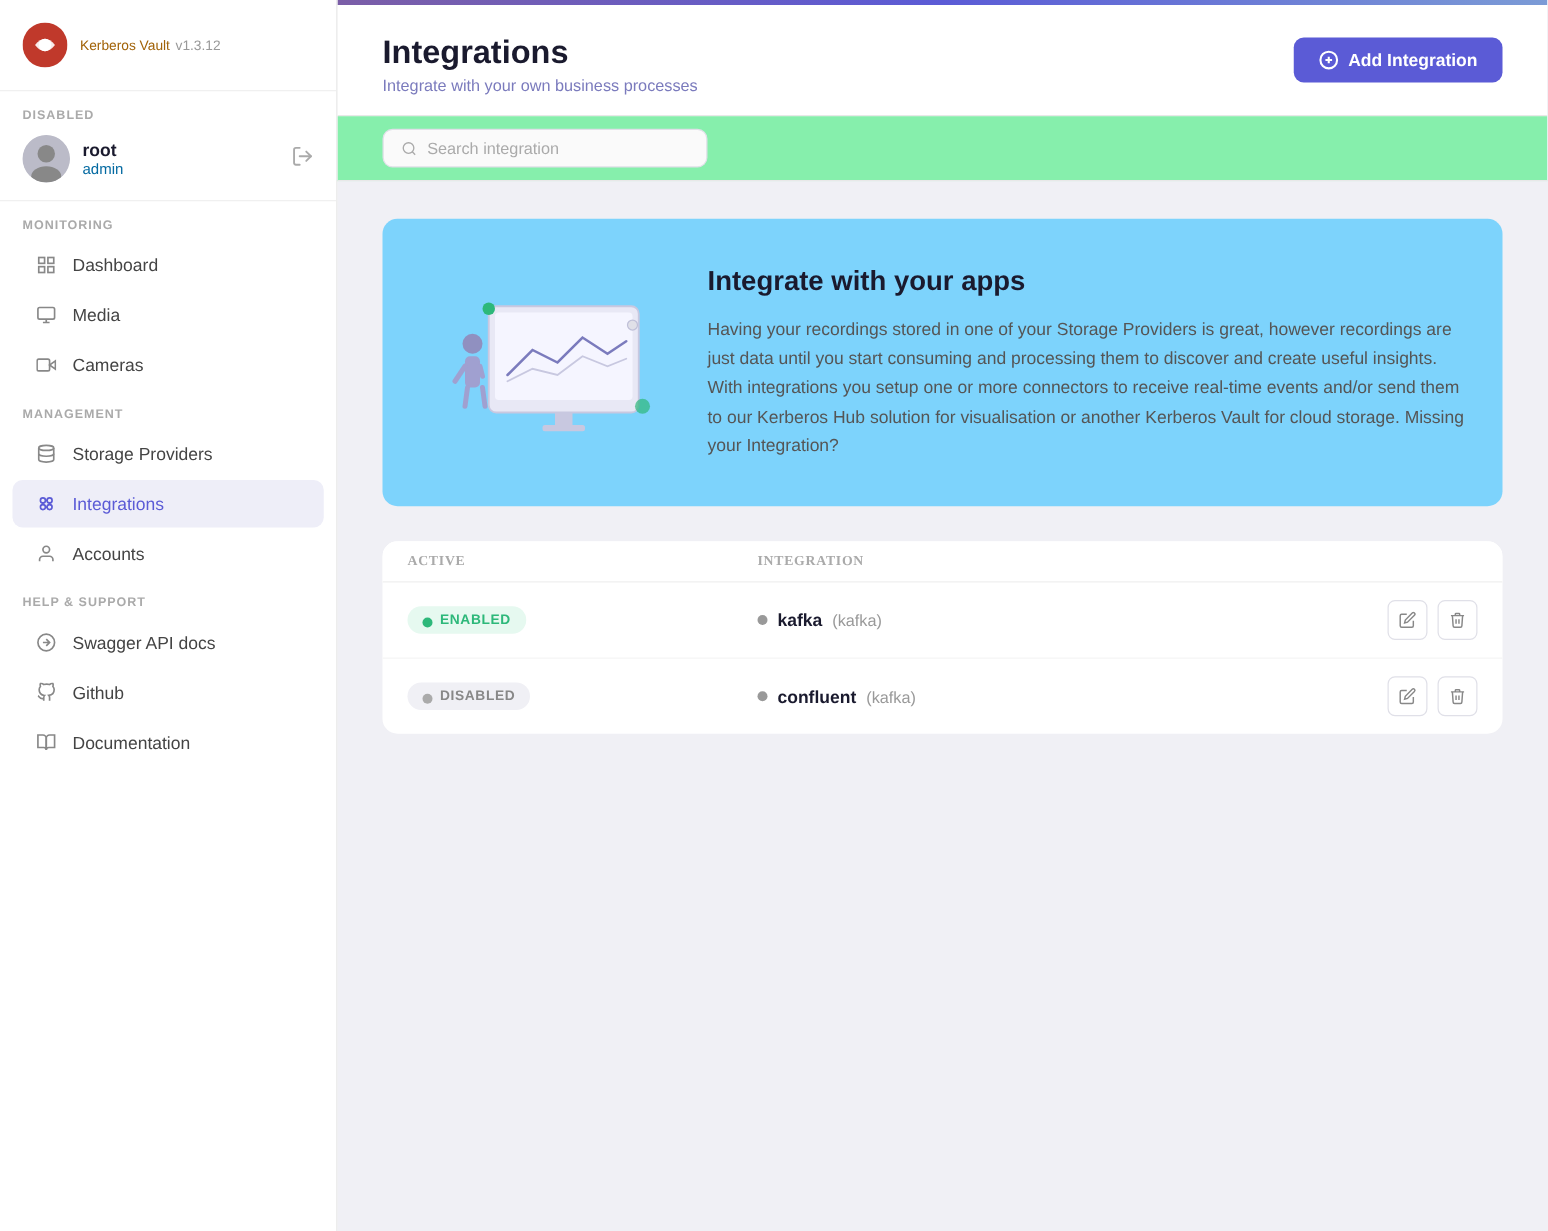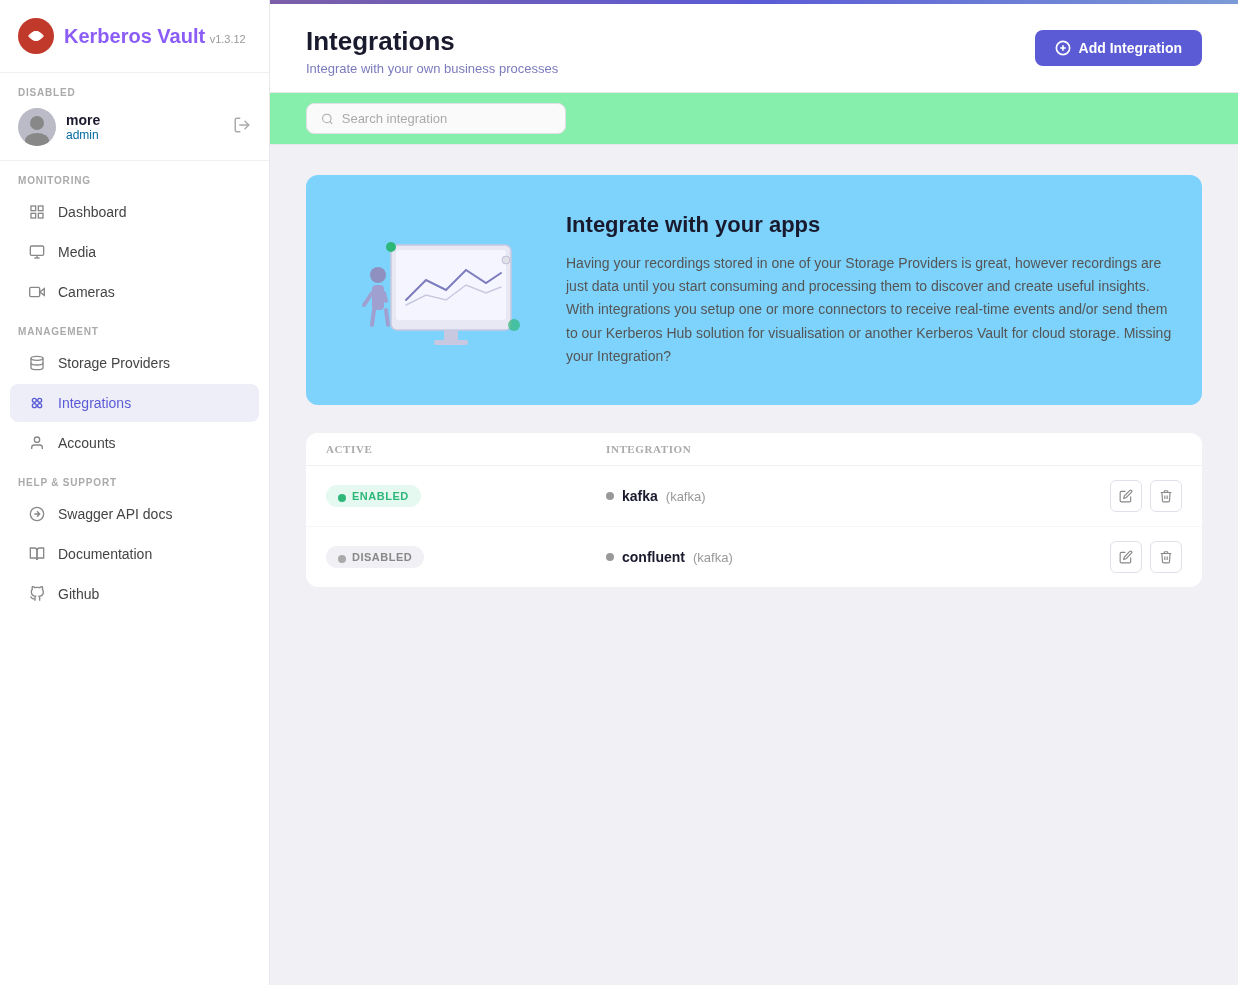--- a/index.html
+++ b/index.html
@@ -21,23 +21,23 @@
       align-items: center;
       gap: 10px;
       padding: 18px 18px 18px 18px;
       border-bottom: 1px solid #f0f0f0;
     }
     .sidebar-logo {
       width: 36px;
       height: 36px;
     }
     .sidebar-title {
-      font-size: 20px;
-      font-weight: 700;
-      color: #8b5cf6;
+      font-size: 11px;
+      font-weight: 400;
+      color: #a16207;
     }
     .sidebar-version {
       font-size: 11px;
       color: #999;
       font-weight: 400;
     }
     .sidebar-profile {
       padding: 14px 18px;
       border-bottom: 1px solid #f0f0f0;
     }
@@ -307,21 +307,21 @@
     <div class="sidebar-profile-label">DISABLED</div>
     <div class="sidebar-user">
       <div class="sidebar-avatar">
         <svg viewBox="0 0 38 38" xmlns="http://www.w3.org/2000/svg">
           <circle cx="19" cy="19" r="19" fill="#bbbbc8"></circle>
           <circle cx="19" cy="15" r="7" fill="#888"></circle>
           <ellipse cx="19" cy="33" rx="12" ry="8" fill="#888"></ellipse>
         </svg>
       </div>
       <div>
-        <div class="sidebar-username">more</div>
+        <div class="sidebar-username">root</div>
         <div class="sidebar-role">admin</div>
       </div>
       <div class="sidebar-logout" title="Logout">
         <svg width="18" height="18" viewBox="0 0 24 24" fill="none" stroke="#aaa" stroke-width="2" stroke-linecap="round" stroke-linejoin="round">
           <path d="M9 21H5a2 2 0 0 1-2-2V5a2 2 0 0 1 2-2h4"></path>
           <polyline points="16 17 21 12 16 7"></polyline>
           <line x1="21" y1="12" x2="9" y2="12"></line>
         </svg>
       </div>
     </div>
@@ -409,34 +409,34 @@
           <circle cx="12" cy="12" r="10"></circle>
           <path d="M8 12h8M12 8l4 4-4 4"></path>
         </svg>
     </span>
     <span>Swagger API docs</span>
   </div>
 
   <div class="sidebar-item">
     <span class="sidebar-item-icon">
       <svg width="16" height="16" viewBox="0 0 24 24" fill="none" stroke="currentColor" stroke-width="2">
+          <path d="M9 19c-5 1.5-5-2.5-7-3m14 6v-3.87a3.37 3.37 0 0 0-.94-2.61c3.14-.35 6.44-1.54 6.44-7A5.44 5.44 0 0 0 20 4.77 5.07 5.07 0 0 0 19.91 1S18.73.65 16 2.48a13.38 13.38 0 0 0-7 0C6.27.65 5.09 1 5.09 1A5.07 5.07 0 0 0 5 4.77a5.44 5.44 0 0 0-1.5 3.78c0 5.42 3.3 6.61 6.44 7A3.37 3.37 0 0 0 9 18.13V22"></path>
+        </svg>
+    </span>
+    <span>Github</span>
+  </div>
+
+  <div class="sidebar-item">
+    <span class="sidebar-item-icon">
+      <svg width="16" height="16" viewBox="0 0 24 24" fill="none" stroke="currentColor" stroke-width="2">
           <path d="M2 3h6a4 4 0 0 1 4 4v14a3 3 0 0 0-3-3H2z"></path>
           <path d="M22 3h-6a4 4 0 0 0-4 4v14a3 3 0 0 1 3-3h7z"></path>
         </svg>
     </span>
     <span>Documentation</span>
-  </div>
-
-  <div class="sidebar-item">
-    <span class="sidebar-item-icon">
-      <svg width="16" height="16" viewBox="0 0 24 24" fill="none" stroke="currentColor" stroke-width="2">
-          <path d="M9 19c-5 1.5-5-2.5-7-3m14 6v-3.87a3.37 3.37 0 0 0-.94-2.61c3.14-.35 6.44-1.54 6.44-7A5.44 5.44 0 0 0 20 4.77 5.07 5.07 0 0 0 19.91 1S18.73.65 16 2.48a13.38 13.38 0 0 0-7 0C6.27.65 5.09 1 5.09 1A5.07 5.07 0 0 0 5 4.77a5.44 5.44 0 0 0-1.5 3.78c0 5.42 3.3 6.61 6.44 7A3.37 3.37 0 0 0 9 18.13V22"></path>
-        </svg>
-    </span>
-    <span>Github</span>
   </div>
 </aside>
 
 <main class="main">
 
   <div style="height:4px; background: linear-gradient(90deg, #7b5ea7, #5b5bd6, #7b9bd6); width:100%;"></div>
 
   <div class="main-header">
     <div>
       <h1 class="main-title">Integrations</h1>

